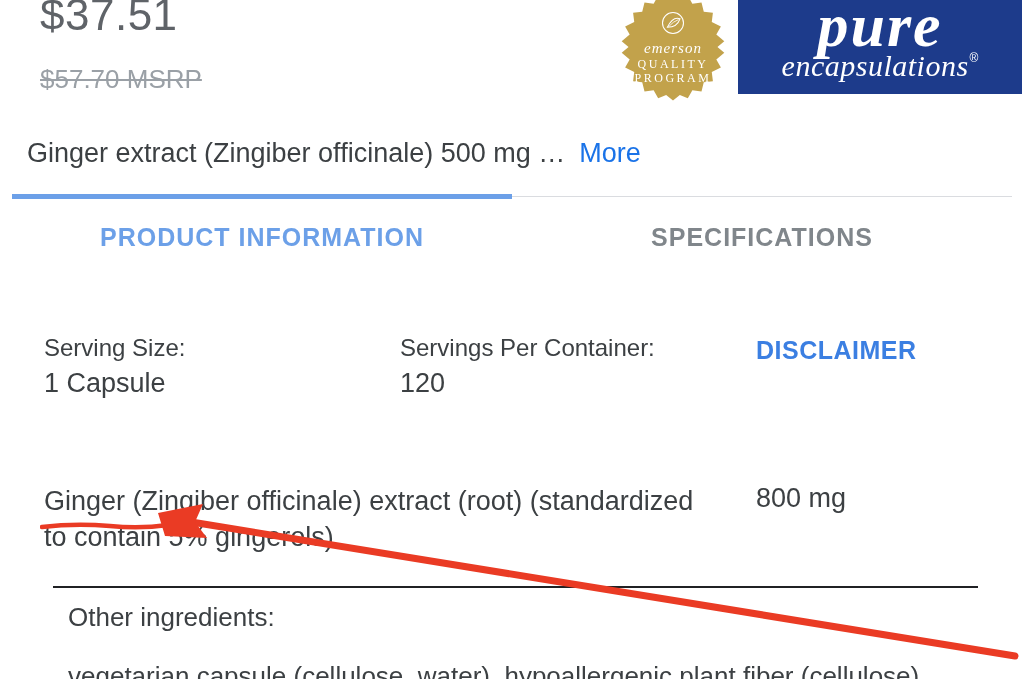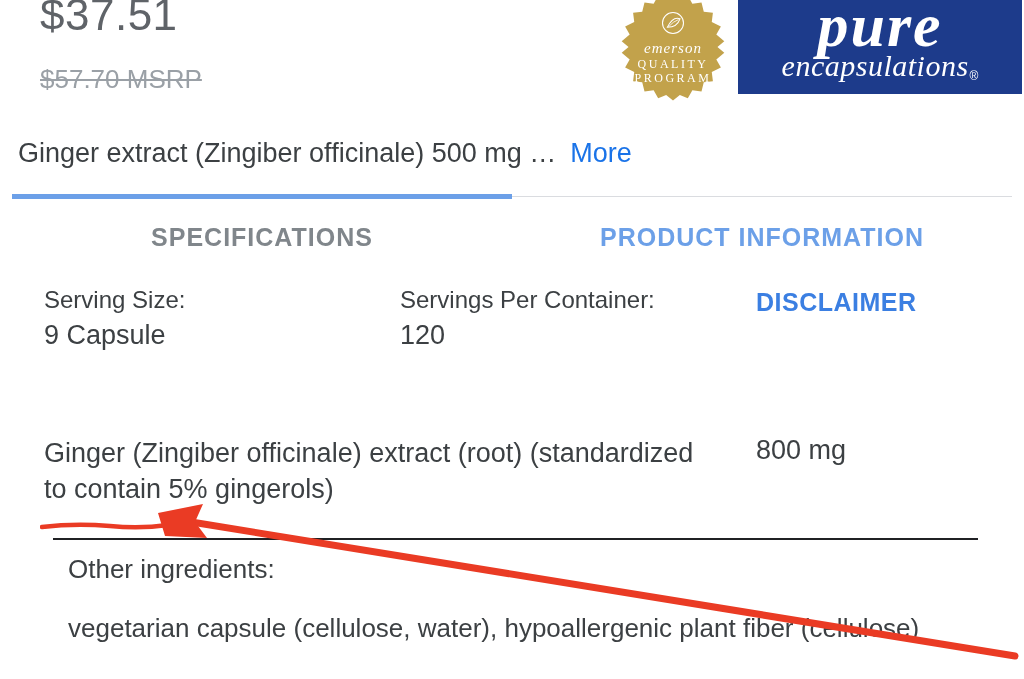--- a/index.html
+++ b/index.html
@@ -12,34 +12,34 @@
     .price-msrp { margin-top: 24px; font-size: 26px; color: #9aa0a6; text-decoration: line-through; }
     .badge { position: absolute; left: 604px; top: -10px; width: 114px; height: 114px; }
     .badge-svg { width: 114px; height: 114px; }
     .badge-text { position: absolute; top: 0; left: 0; width: 114px; height: 114px; display: flex; flex-direction: column; align-items: center; justify-content: center; text-align: center; }
     .badge-leaf { width: 28px; height: 28px; margin-bottom: 2px; }
     .badge-line { font-family: Georgia, 'Times New Roman', serif; color: #fff; font-size: 13px; line-height: 1.2; letter-spacing: 1px; }
     .badge-line.italic { font-style: italic; font-size: 15px; text-transform: none; }
     .badge-line.spaced { font-size: 12px; letter-spacing: 2.5px; }
     .brand-logo { position: absolute; right: -12px; top: -14px; width: 288px; height: 110px; background: #1d3b8b; border: 2px solid #fff; display: flex; flex-direction: column; align-items: center; justify-content: center; }
     .brand-main { font-family: 'Times New Roman', Georgia, serif; font-style: italic; font-weight: 700; color: #fff; font-size: 62px; line-height: 0.85; letter-spacing: 2px; }
-    .brand-sub-wrap { position: relative; display: flex; align-items: flex-end; margin-top: -2px; }
+    .brand-sub-wrap { position: relative; display: flex; align-items: flex-start; margin-top: -2px; }
     .brand-sub { font-family: 'Times New Roman', Georgia, serif; font-style: italic; color: #fff; font-size: 30px; letter-spacing: 0.5px; }
     .reg { color: #fff; font-size: 12px; margin-left: 1px; margin-top: 2px; }
-    .summary-row { position: absolute; left: 6px; top: 138px; display: flex; align-items: baseline; gap: 14px; }
+    .summary-row { position: absolute; left: 15px; top: 138px; display: flex; align-items: baseline; gap: 14px; }
     .summary-text { font-size: 27px; color: #3c4043; }
     .more-link { font-size: 27px; color: #1a73e8; cursor: pointer; }
     
     .tabs { position: relative; display: flex; width: 100%; border-top: 1px solid #dadce0; }
     .tabs .tab { flex: 1; text-align: center; padding: 26px 0 22px; font-size: 25px; font-weight: 700; letter-spacing: 1px; color: #80868b; cursor: pointer; }
     .tabs .tab.active { color: #6ca0e8; }
     .underline { position: absolute; top: -3px; left: 0; height: 5px; width: 50%; background: #6ca0e8; }
     
     .info-area { position: relative; padding: 12px 26px 0 32px; }
-    .info-cols { display: flex; gap: 20px; }
+    .info-cols { display: flex; gap: 20px; margin-top: 48px; }
     .col { flex: 1; }
     .col .col-label { font-size: 24px; color: #3c4043; margin-bottom: 6px; }
     .col .col-value { font-size: 27px; color: #3c4043; }
     .col-right { flex: 0 0 230px; text-align: left; }
     .disclaimer { font-size: 25px; font-weight: 700; color: #3b7fe2; letter-spacing: 0.5px; margin-top: 2px; cursor: pointer; }
     .amount-header { position: absolute; right: 20px; top: 86px; width: 230px; font-size: 26px; color: #3c4043; line-height: 1.3; }
     .ingredient-row { position: relative; margin-top: 84px; display: flex; gap: 44px; }
     .ingredient-name { flex: 1; font-size: 27px; color: #3c4043; line-height: 1.35; }
     .ingredient-amount { flex: 0 0 230px; font-size: 27px; color: #3c4043; padding-top: 0; }
     .divider { margin: 30px auto 0; width: 925px; height: 0; border-top: 2.5px solid #202124; }
@@ -90,29 +90,29 @@
     </div>
 
     <div class="summary-row">
       <span class="summary-text">Ginger extract (Zingiber officinale) 500 mg …</span>
       <span class="more-link">More</span>
     </div>
   </div>
 
   <div class="tabs">
     <div class="underline"></div>
+    <div class="tab active">PRODUCT INFORMATION</div>
     <div class="tab">SPECIFICATIONS</div>
-    <div class="tab active">PRODUCT INFORMATION</div>
   </div>
 
   <div class="info-area">
     <div class="info-cols">
       <div class="col">
         <div class="col-label">Serving Size:</div>
-        <div class="col-value">9 Capsule</div>
+        <div class="col-value">1 Capsule</div>
       </div>
       <div class="col">
         <div class="col-label">Servings Per Container:</div>
         <div class="col-value">120</div>
       </div>
       <div class="col col-right">
         <div class="disclaimer">DISCLAIMER</div>
       </div>
     </div>
 

